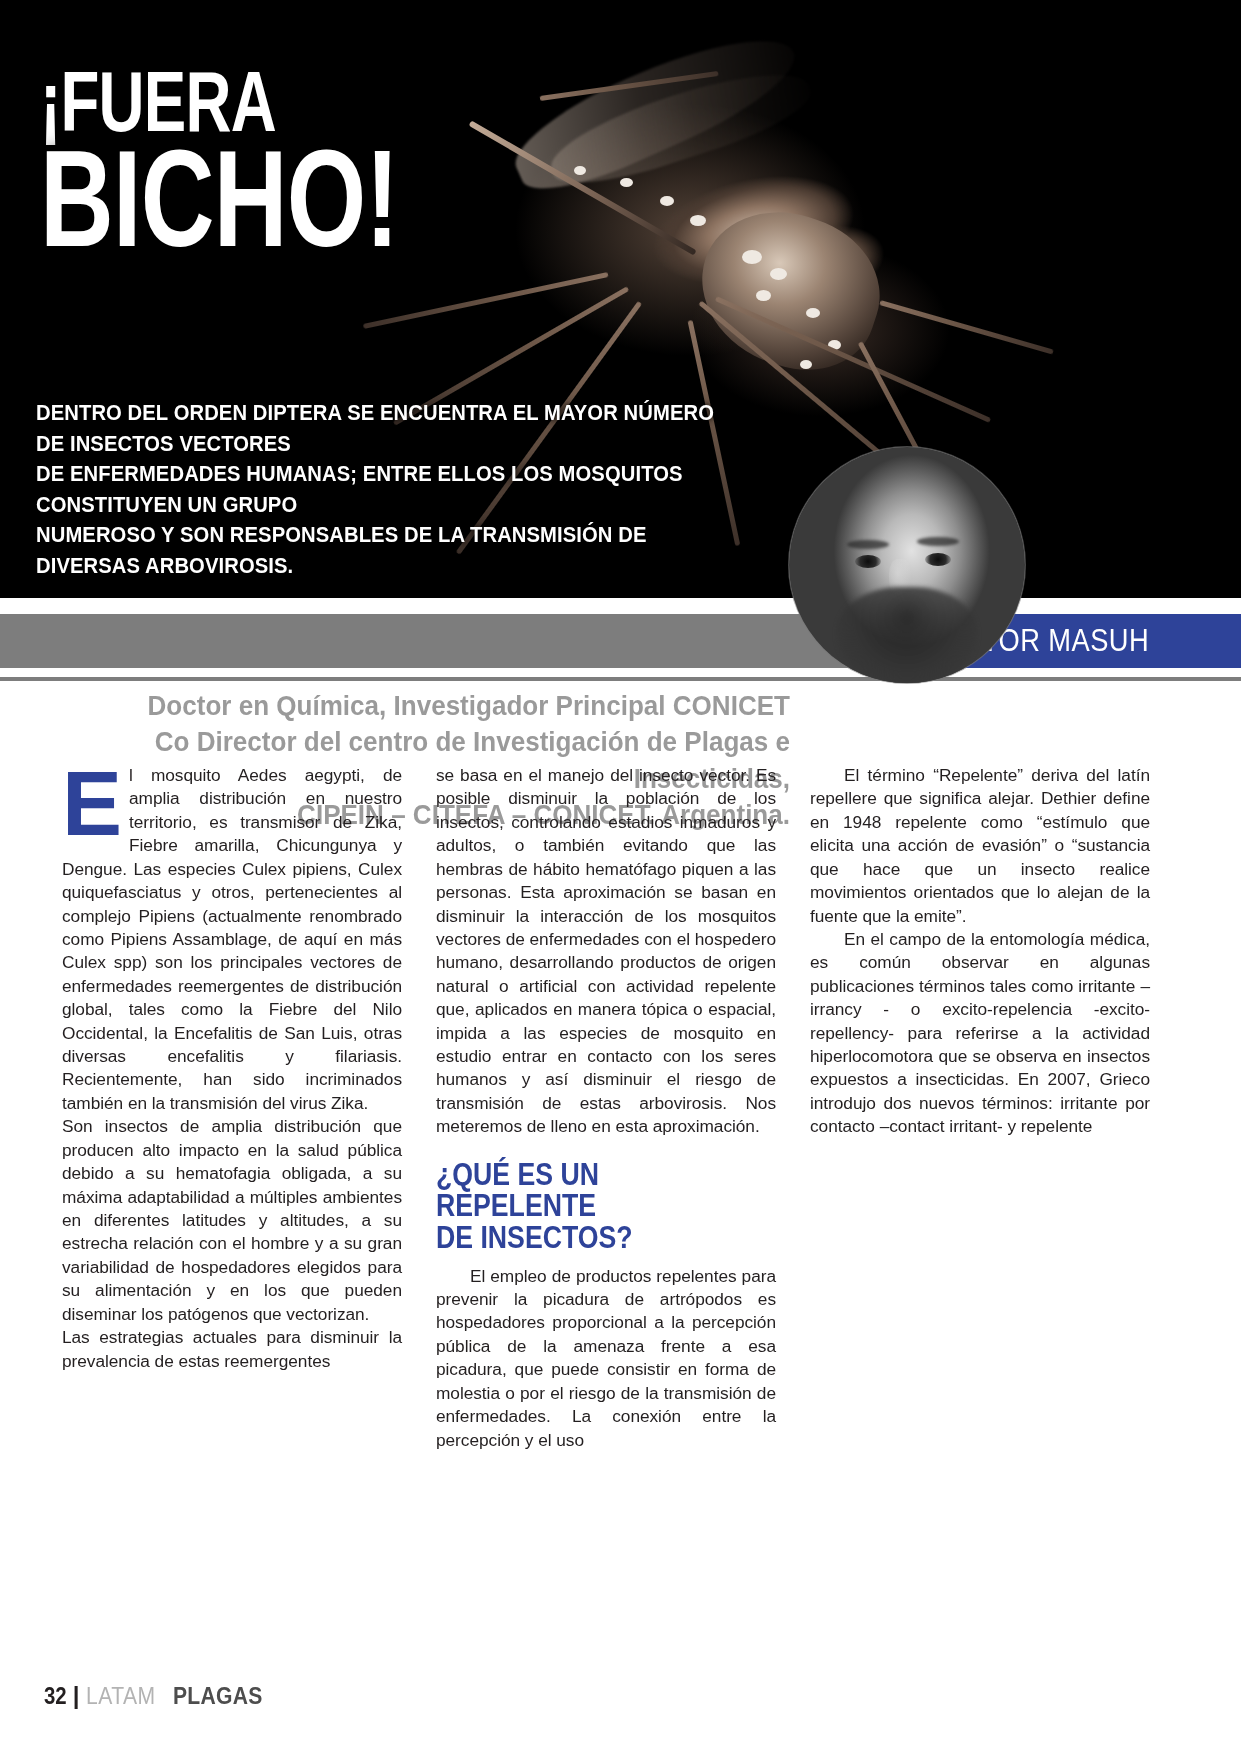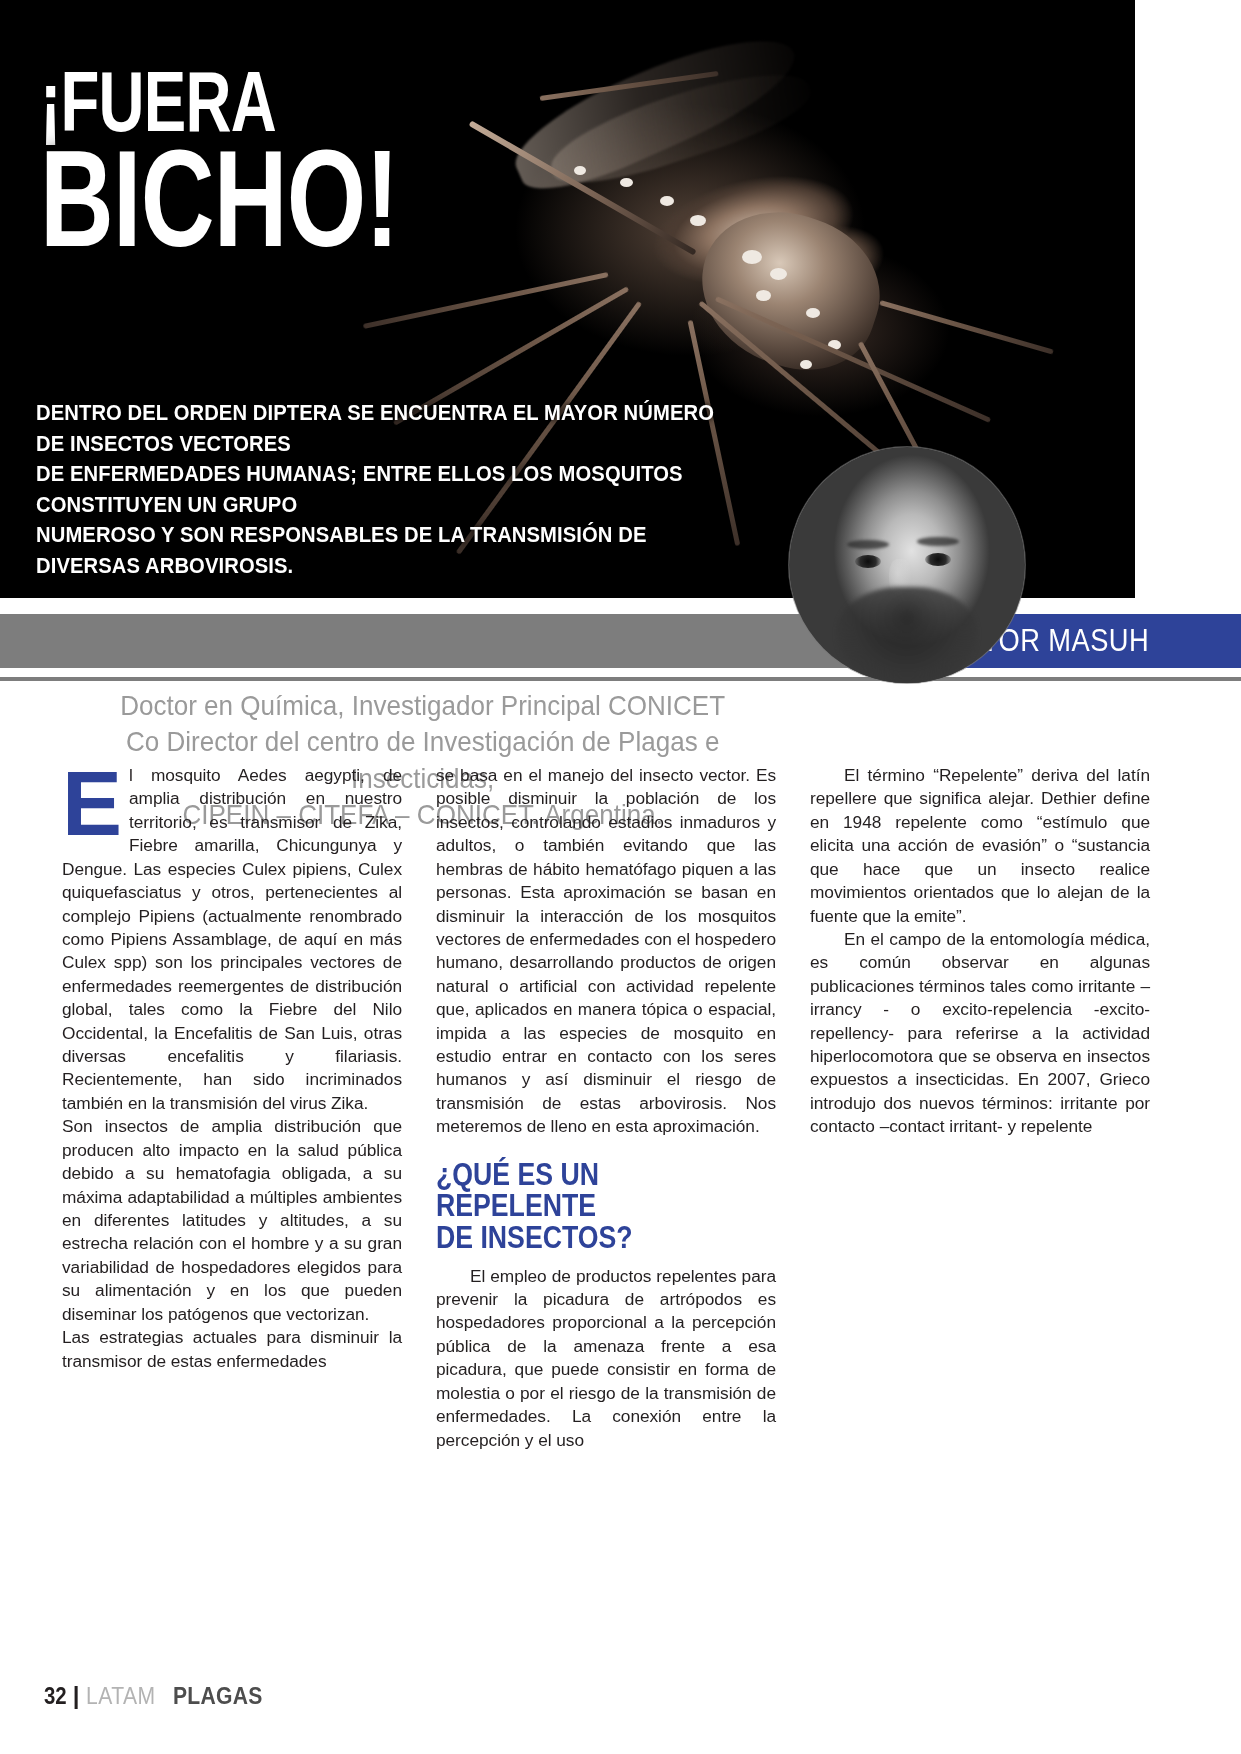--- a/index.html
+++ b/index.html
@@ -11,21 +11,21 @@
     background: #ffffff;
     font-family: "Liberation Sans", sans-serif;
     position: relative;
     overflow: hidden;
   }
 
   
   .hero {
     position: absolute;
     left: 0; top: 0;
-    width: 1135px;
+    width: 1241px;
     height: 598px;
     background: #000000;
     overflow: hidden;
   }
   .hero-photo {
     position: absolute;
     inset: 0;
     background:
       radial-gradient(ellipse 250px 180px at 690px 230px, rgba(150,120,100,0.55) 0%, rgba(0,0,0,0) 70%),
       radial-gradient(ellipse 180px 120px at 820px 330px, rgba(130,100,85,0.45) 0%, rgba(0,0,0,0) 72%),
@@ -170,26 +170,26 @@
     position: absolute;
     left: 0; top: 677px;
     width: 1241px; height: 4px;
     background: #7d7d7d;
   }
 
   .credentials {
     position: absolute;
     left: 0; top: 688px;
     width: 790px;
-    text-align: center;
+    text-align: right;
     color: #9a9a9a;
     font-family: "Liberation Sans Narrow", "Liberation Sans", sans-serif;
     font-size: 28px;
     line-height: 1.3;
-    font-weight: normal;
+    font-weight: bold;
   }
   .credentials span { display: block; transform: scaleX(0.93); transform-origin: right center; }
 
   
   .portrait {
     position: absolute;
     left: 789px; top: 447px;
     width: 236px; height: 236px;
     border-radius: 50%;
     overflow: hidden;
@@ -392,21 +392,21 @@
   <div class="eye l"></div>
   <div class="eye r"></div>
   <div class="beard"></div>
 </div>
 
 <div class="columns">
 
   <div class="col">
     <p><span class="dropcap">E</span><span>l mosquito Aedes aegypti, de amplia distribución en nuestro territorio, es transmisor de Zika, Fiebre amarilla, Chicungunya y Dengue. Las especies Culex pipiens, Culex quiquefasciatus y otros, pertenecientes al complejo Pipiens (actualmente renombrado como Pipiens Assamblage, de aquí en más Culex spp) son los principales vectores de enfermedades reemergentes de distribución global, tales como la Fiebre del Nilo Occidental, la Encefalitis de San Luis, otras diversas encefalitis y filariasis. Recientemente, han sido incriminados también en la transmisión del virus Zika.</span></p>
     <p>Son insectos de amplia distribución que producen alto impacto en la salud pública debido a su hematofagia obligada, a su máxima adaptabilidad a múltiples ambientes en diferentes latitudes y altitudes, a su estrecha relación con el hombre y a su gran variabilidad de hospedadores elegidos para su alimentación y en los que pueden diseminar los patógenos que vectorizan.</p>
-    <p>Las estrategias actuales para disminuir la transmisor de estas enfermedades</p>
+    <p>Las estrategias actuales para disminuir la prevalencia de estas reemergentes</p>
   </div>
 
   <div class="col">
     <p>se basa en el manejo del insecto vector. Es posible disminuir la población de los insectos, controlando estadios inmaduros y adultos, o también evitando que las hembras de hábito hematófago piquen a las personas. Esta aproximación se basan en disminuir la interacción de los mosquitos vectores de enfermedades con el hospedero humano, desarrollando productos de origen natural o artificial con actividad repelente que, aplicados en manera tópica o espacial, impida a las especies de mosquito en estudio entrar en contacto con los seres humanos y así disminuir el riesgo de transmisión de estas arbovirosis. Nos meteremos de lleno en esta aproximación.</p>
     <h2 class="section-head">
       <span>¿QUÉ ES UN REPELENTE</span>
       <span>DE INSECTOS?</span>
     </h2>
     <p class="indent">El empleo de productos repelentes para prevenir la picadura de artrópodos es hospedadores proporcional a la percepción pública de la amenaza frente a esa picadura, que puede consistir en forma de molestia o por el riesgo de la transmisión de enfermedades. La conexión entre la percepción y el uso</p>
   </div>

